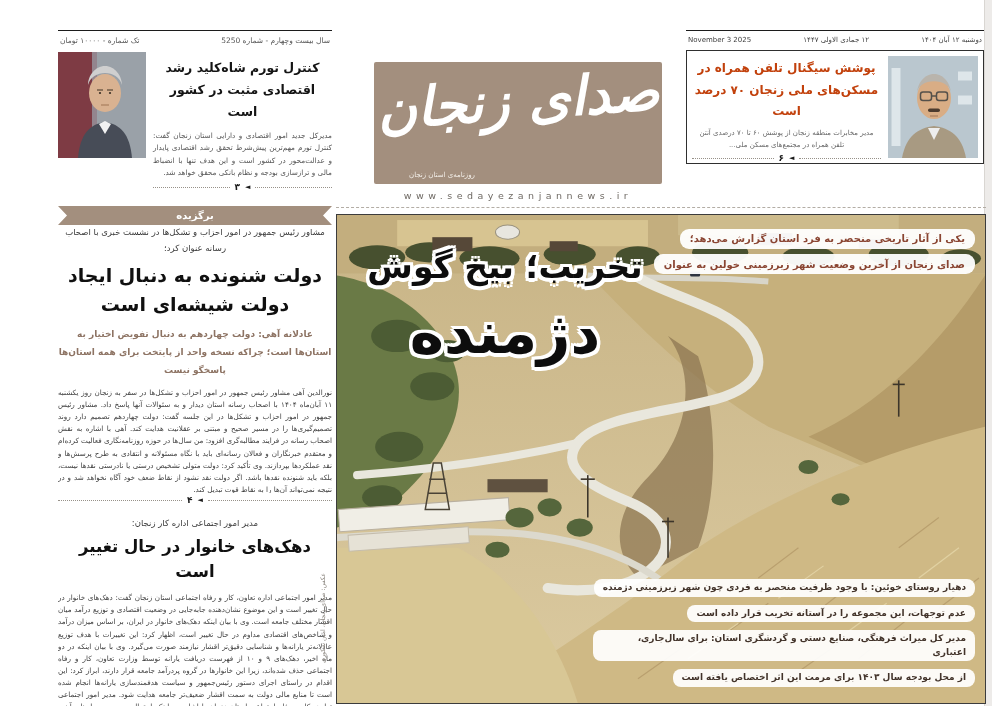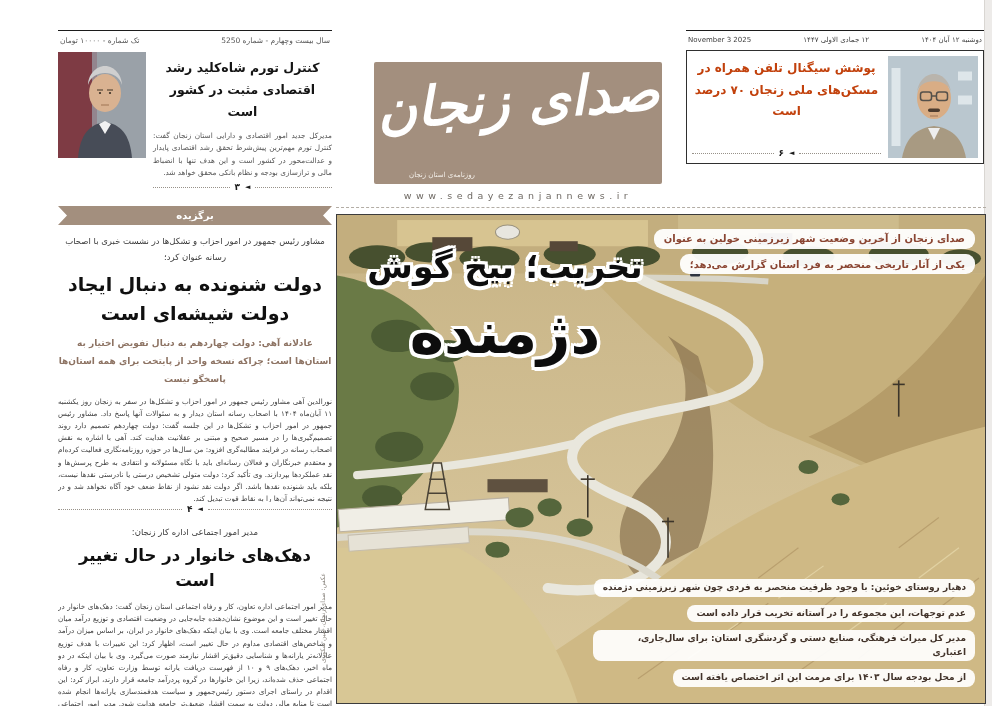--- a/index.html
+++ b/index.html
@@ -39,21 +39,21 @@
   .hr-box{border:1px solid #2f2f2f;height:114px;display:flex;direction:rtl;padding:5px;gap:7px;box-sizing:border-box;}
   .hr-text{flex:1;display:flex;flex-direction:column;min-width:0;}
   .hr-headline{font-weight:bold;font-size:12px;color:#c2410c;text-align:center;line-height:1.8;margin-top:2px;}
   .hr-lead{font-size:7px;color:#666;text-align:center;line-height:1.75;margin-top:4px;}
 
   
   .lc{position:absolute;left:58px;top:206px;width:274px;height:500px;display:flex;flex-direction:column;direction:rtl;overflow:hidden;}
   .ribbon{flex:none;height:19px;background:#a38f7e;color:#fff;font-size:10px;font-weight:bold;
     display:flex;align-items:center;justify-content:center;
     clip-path:polygon(0% 0%,100% 0%,calc(100% - 9px) 50%,100% 100%,0% 100%,9px 50%);}
-  .kicker{font-size:8.5px;color:#3a3a3a;text-align:center;line-height:1.85;margin-top:9px;}
+  .kicker{font-size:8.5px;color:#3a3a3a;text-align:center;line-height:1.85;}
   .headline-xl{font-size:19px;font-weight:bold;color:#101010;text-align:center;line-height:1.5;margin-top:5px;}
   .subhead{font-size:9px;font-weight:bold;color:#8d7363;text-align:center;line-height:1.95;margin-top:8px;}
   .body-sm{font-size:7.2px;color:#3f3f3f;text-align:justify;line-height:1.68;margin-top:8px;}
   .body-1{height:106px;overflow:hidden;}
   .headline-lg{font-size:16.5px;font-weight:bold;color:#101010;text-align:center;line-height:1.5;margin-top:3px;}
   .body-2{flex:1;overflow:hidden;}
   .mt11{margin-top:11px;}
 
   
   .fold{position:absolute;left:336px;top:207px;width:650px;border-top:1px dashed #b3ada5;}
@@ -140,20 +140,21 @@
         <g fill="none" stroke="#55504a" stroke-width="1.5">
           <rect x="32.5" y="36" width="11" height="8.5" rx="2.5"></rect>
           <rect x="48.5" y="36" width="11" height="8.5" rx="2.5"></rect>
           <line x1="43.5" y1="40" x2="48.5" y2="40"></line>
         </g>
         <rect x="40" y="52.5" width="12" height="3.6" rx="1.8" fill="#4c3b2e"></rect>
         <line x1="42" y1="60" x2="50" y2="60" stroke="#a87e5e" stroke-width="1.2"></line>
       </svg>
       <div class="hr-text">
         <div class="hr-headline">پوشش سیگنال تلفن همراه در مسکن‌های ملی زنجان ۷۰ درصد است</div>
+        <div class="hr-lead">مدیر مخابرات منطقه زنجان از پوشش ۶۰ تا ۷۰ درصدی آنتن تلفن همراه در مجتمع‌های مسکن ملی...</div>
         <div class="pageref">
           <span class="tri">◄</span>
           <span class="num">۶</span>
         </div>
       </div>
     </div>
   </div>
 
   <div class="lc">
     <div class="ribbon">برگزیده</div>
@@ -253,22 +254,22 @@
         <line x1="250" y1="300" x2="250" y2="258"></line>
           <line x1="243" y1="262" x2="257" y2="262"></line>
         <line x1="330" y1="340" x2="330" y2="300"></line>
           <line x1="324" y1="304" x2="336" y2="304"></line>
         <line x1="560" y1="200" x2="560" y2="164"></line>
           <line x1="554" y1="168" x2="566" y2="168"></line>
       </g>
     </svg>
 
     <div class="top-caps">
+      <div><span class="pill">یکی از آثار تاریخی منحصر به فرد استان گزارش می‌دهد؛</span></div>
       <div><span class="pill">صدای زنجان از آخرین وضعیت شهر زیرزمینی خولین به عنوان</span></div>
-      <div><span class="pill">یکی از آثار تاریخی منحصر به فرد استان گزارش می‌دهد؛</span></div>
     </div>
 
     <div class="photo-headline">
       <div class="ph1">تخریب؛ بیخ گوش</div>
       <div class="ph3">دژمنده</div>
     </div>
 
     <div class="bottom-caps">
       <div><span class="pill2">دهیار روستای خوئین: با وجود ظرفیت منحصر به فردی چون شهر زیرزمینی دژمنده</span></div>
       <div><span class="pill2">عدم توجهات، این مجموعه را در آستانه تخریب قرار داده است</span></div>

